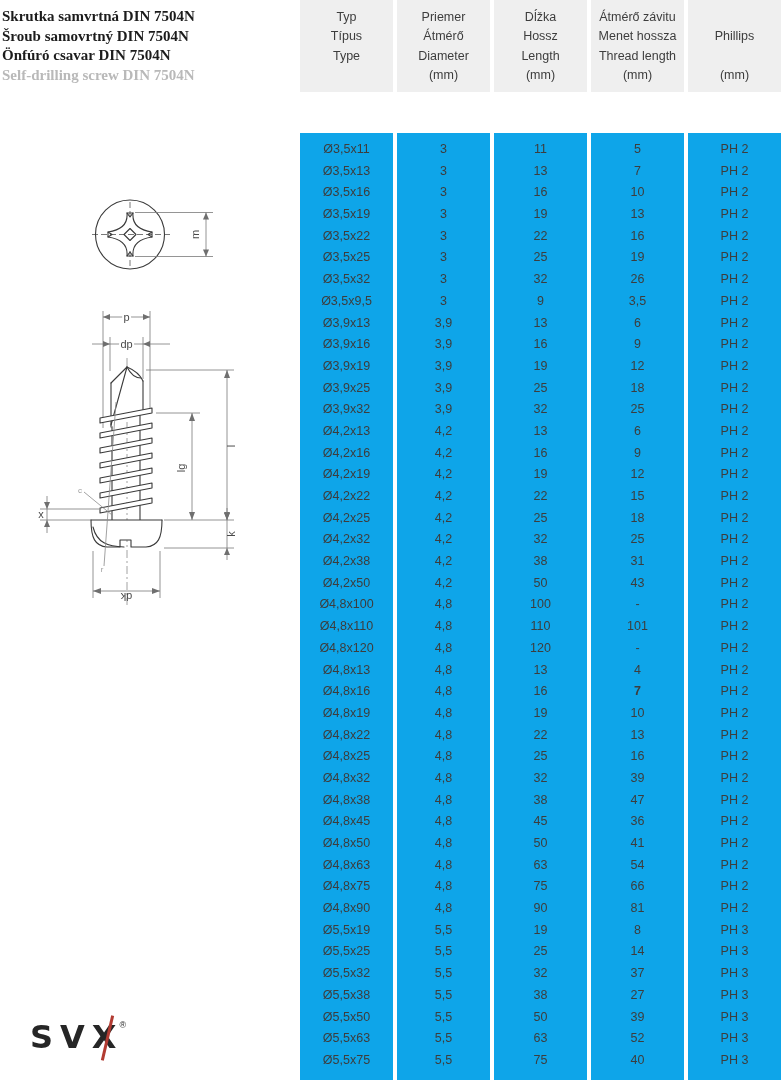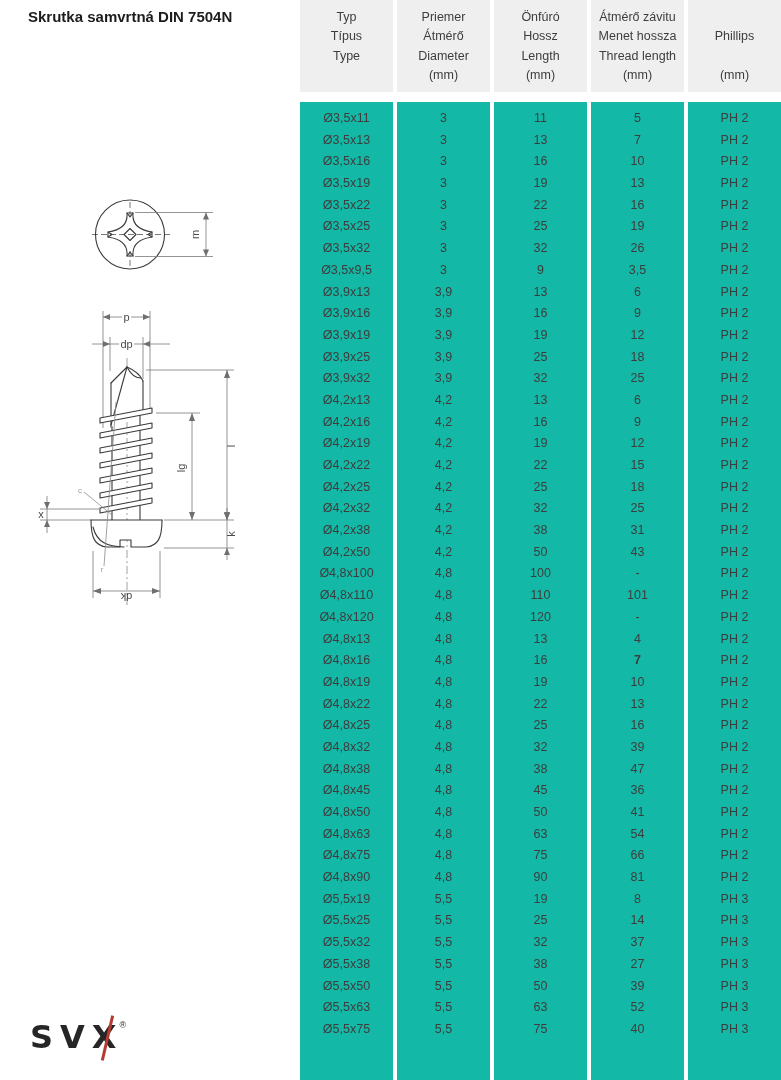--- a/index.html
+++ b/index.html
@@ -2,21 +2,21 @@
 <html><head>
 <meta charset="utf-8">
 <style>
   html,body{margin:0;padding:0;background:#fff;}
   .page{
     position:relative;width:781px;height:1080px;background:#fff;overflow:hidden;
     font-family:"Liberation Sans",sans-serif;color:#3d3d3d;
   }
   
   .left-pane{position:absolute;left:0;top:0;width:300px;height:1080px;background:#fff;}
-  .titles{position:absolute;left:28px;top:7px;width:270px;}
+  .titles{position:absolute;left:2px;top:7px;width:270px;font-family:Liberation Serif, serif;}
   .title-line{font-size:15px;font-weight:bold;line-height:19.5px;color:#1c1c1c;white-space:nowrap;}
   .title-line.muted{color:#b9b9b9;}
   
   .drawing{position:absolute;left:0;top:180px;}
   .part{stroke:#3a3a3a;stroke-width:1.1;fill:none;stroke-linejoin:round;stroke-linecap:round;}
   .partfill{fill:#fff;stroke:none;}
   .dim{stroke:#7a7a7a;stroke-width:0.8;fill:none;}
   .lead{stroke:#8a8a8a;stroke-width:0.8;fill:none;}
   .cl{stroke:#8a8a8a;stroke-width:0.8;fill:none;stroke-dasharray:8 3 2 3;}
   .dash{stroke:#6a6a6a;stroke-width:0.9;fill:none;stroke-dasharray:6 3;}
@@ -37,33 +37,36 @@
     position:absolute;left:300px;top:0;width:481px;height:1080px;
     display:flex;gap:4px;justify-content:flex-end;
   }
   .table-column{flex:1;display:flex;flex-direction:column;min-width:0;}
   .col-header{
     height:92px;background:#efefef;box-sizing:border-box;padding-top:8px;
     text-align:center;flex:none;
   }
   .head-line{font-size:12.5px;line-height:19.4px;color:#3d3d3d;white-space:nowrap;}
   .col-gap{height:10px;flex:none;background:#fff;}
-  .col-body{flex:1;background:#14b8a6;box-sizing:border-box;padding-top:6px;}
+  .col-body{flex:1;background:#0ea5e9;box-sizing:border-box;padding-top:6px;margin-top:31px;}
   .cell{height:21.7px;line-height:21.7px;font-size:12.5px;text-align:center;color:#3d3d3d;white-space:nowrap;}
   .cell.bold{font-weight:bold;}
 </style>
 </head>
 <body>
 
 <div class="page">
 
   <div class="left-pane">
 
     <div class="titles">
       <div class="title-line">Skrutka samvrtná DIN 7504N</div>
+      <div class="title-line">Šroub samovrtný DIN 7504N</div>
+      <div class="title-line">Önfúró csavar DIN 7504N</div>
+      <div class="title-line muted">Self-drilling screw DIN 7504N</div>
     </div>
 
     <svg class="drawing" width="300" height="440" viewBox="0 180 300 440" xmlns="http://www.w3.org/2000/svg">
 
       <g>
         <line class="dash" x1="92" y1="234.5" x2="170" y2="234.5"></line>
         <line class="dash" x1="130" y1="202" x2="130" y2="218"></line>
         <line class="dash" x1="130" y1="251" x2="130" y2="268"></line>
         <circle class="part" cx="130" cy="234.5" r="34.5"></circle>
 
@@ -281,21 +284,21 @@
           <div class="cell">5,5</div>
           <div class="cell">5,5</div>
           <div class="cell">5,5</div>
           <div class="cell">5,5</div>
           <div class="cell">5,5</div>
           <div class="cell">5,5</div>
         </div>
       </div>
       <div class="table-column">
         <div class="col-header">
-          <div class="head-line">Önfúró</div>
+          <div class="head-line">Dĺžka</div>
           <div class="head-line">Hossz</div>
           <div class="head-line">Length</div>
           <div class="head-line">(mm)</div>
         </div>
         <div class="col-gap"></div>
         <div class="col-body">
           <div class="cell">11</div>
           <div class="cell">13</div>
           <div class="cell">16</div>
           <div class="cell">19</div>

